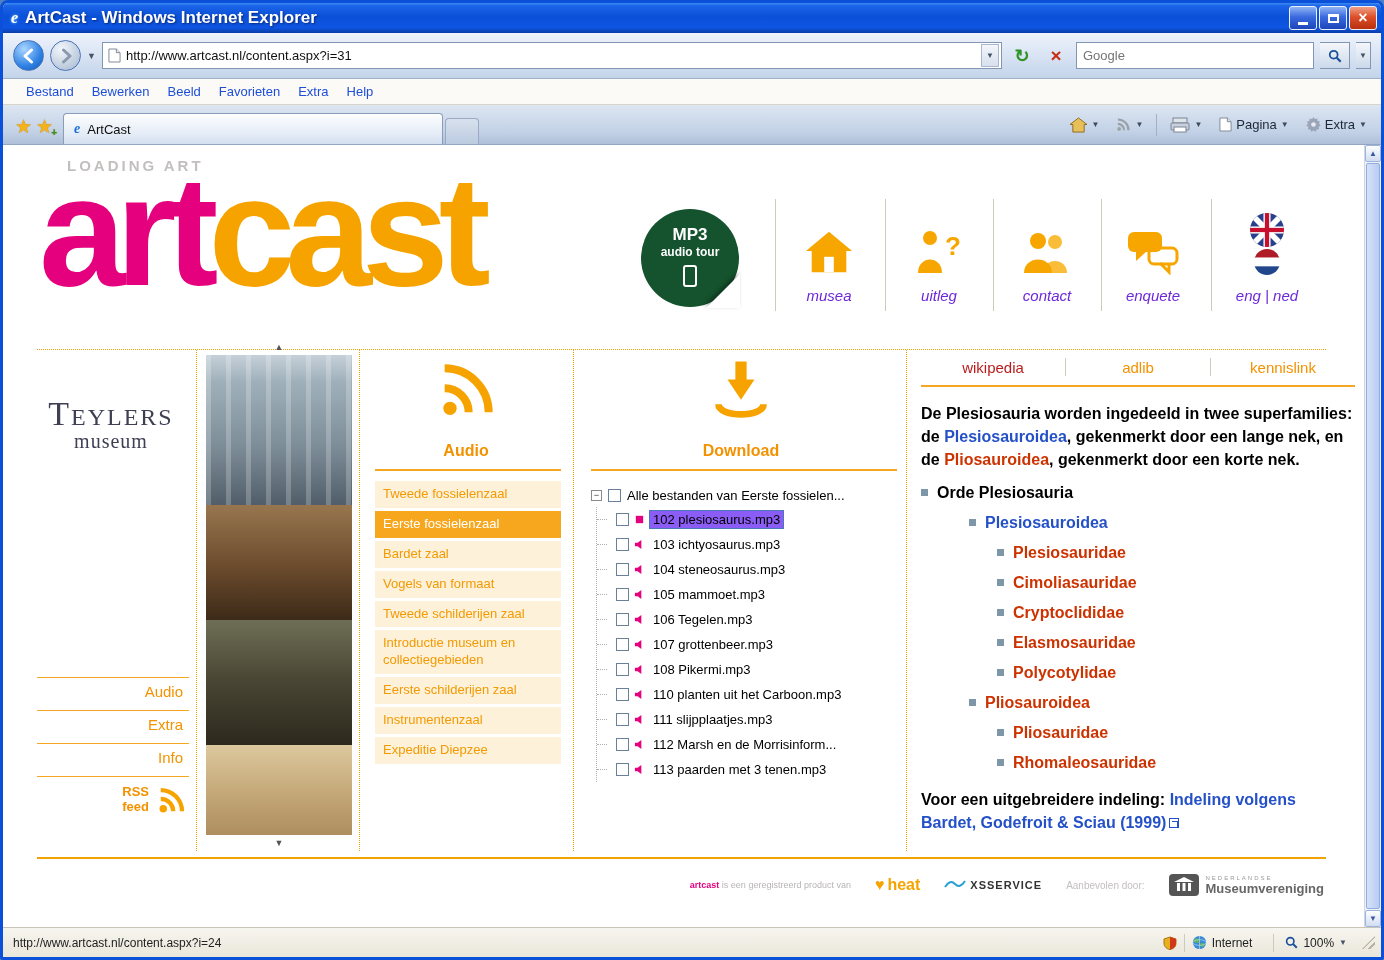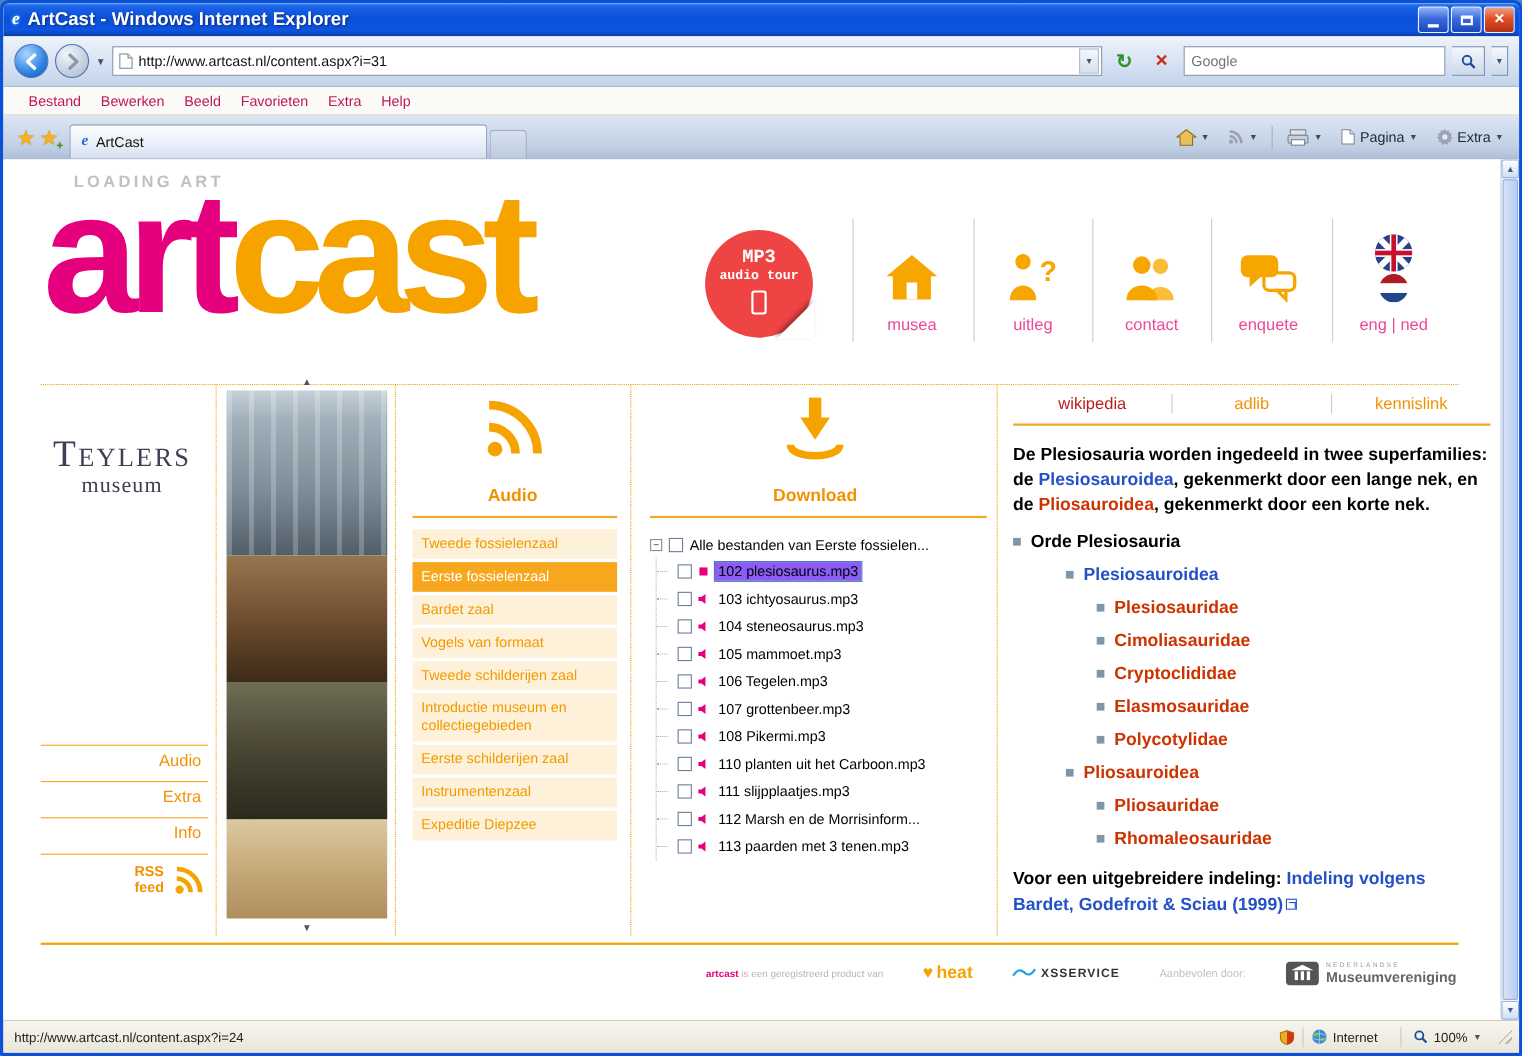--- a/index.html
+++ b/index.html
@@ -43,21 +43,21 @@
   .search-box { width:238px; height:27px; background:#fff; border:1px solid #8296b4; display:flex; align-items:center; padding:0 6px; }
   .search-box input { width:100%; border:0; outline:0; font-size:13px; color:#888; font-family:"Liberation Sans", sans-serif; }
   .search-btn { width:30px; height:27px; background:linear-gradient(180deg,#f4f7fb,#ccd9ea); border:1px solid #8296b4;
     border-left:0; display:flex; align-items:center; justify-content:center; cursor:pointer; }
   .search-caret { width:15px; height:27px; background:linear-gradient(180deg,#f4f7fb,#ccd9ea); border:1px solid #8296b4;
     border-left:0; display:flex; align-items:center; justify-content:center; font-size:8px; color:#44546a; cursor:pointer; }
 
   
   .menu-row { height:26px; flex:0 0 26px; background:#fbfaf7; display:flex; align-items:center; padding-left:14px;
     border-bottom:1px solid #d8d4c8; }
-  .menu-item { font-size:13px; color:#be185d; padding:4px 9px; cursor:pointer; }
+  .menu-item { font-size:13px; color:#1d4ed8; padding:4px 9px; cursor:pointer; }
 
   
   .tab-row { height:40px; flex:0 0 40px; background:linear-gradient(180deg,#dde6f2,#c2d1e6 70%,#aebfd8);
     display:flex; align-items:flex-end; padding:0 8px; position:relative; border-bottom:1px solid #93a6c2; }
   .fav-stars { display:flex; align-items:center; gap:4px; margin:0 10px 6px 4px; }
   .star { font-size:19px; color:#f5b21a; text-shadow:0 0 1px #a87400; cursor:pointer; position:relative; }
   .star .plus { position:absolute; right:-4px; bottom:0; font-size:10px; font-weight:bold; color:#2f9428; }
   .tab { width:380px; height:31px; background:linear-gradient(180deg,#fdfefe,#e3ebf6 70%,#d3dff0);
     border:1px solid #8a9cb8; border-bottom:0; border-radius:4px 4px 0 0; display:flex; align-items:center;
     gap:7px; padding:0 10px; cursor:pointer; }
@@ -82,32 +82,32 @@
     justify-content:center; cursor:pointer; }
   .sb-btn.up { top:0; } .sb-btn.down { bottom:0; }
   .sb-thumb { position:absolute; left:1px; right:1px; top:18px; bottom:18px; cursor:grab;
     background:linear-gradient(90deg,#d8e2f8,#b7ccf2); border:1px solid #93aede; border-radius:2px; }
 
   
   .loading-art { left:64px; top:12px; font-size:15px; font-weight:bold; letter-spacing:3px; color:#c3bfbf; }
   .logo { left:36px; top:12px; font-size:156px; font-weight:bold; letter-spacing:-10px; line-height:0.95; cursor:pointer; }
   .logo .art { color:#e5007d; }
   .logo .cast { color:#f6a300; }
-  .badge { left:638px; top:64px; width:98px; height:98px; border-radius:50%; background:#ef4444; color:#fff;
-    text-align:center; padding-top:16px;font-family:Liberation Mono, monospace; }
+  .badge { left:638px; top:64px; width:98px; height:98px; border-radius:50%; background:#14532d; color:#fff;
+    text-align:center; padding-top:16px; }
   .badge .b1 { font-size:17px; font-weight:bold; }
   .badge .b2 { font-size:12px; font-weight:bold; }
   .badge .phone { width:14px; height:22px; border:2px solid #fff; border-radius:3px; margin:6px auto 0; }
   .badge .curl { position:absolute; right:-1px; bottom:-1px; width:0; height:0;
     border-left:34px solid transparent; border-bottom:34px solid #fff; filter:drop-shadow(-2px -2px 2px rgba(0,0,0,.35)); }
 
   .nav-sep { top:54px; width:1px; height:112px; background:#cfcabe; }
   .nav-item { top:58px; width:100px; text-align:center; cursor:pointer; }
   .nav-icon-box { height:72px; display:flex; align-items:flex-end; justify-content:center; }
-  .nav-label { margin-top:12px; font-size:15px; color:#ec4899; }
+  .nav-label { margin-top:12px; font-size:15px; color:#6d28d9;font-style:italic; }
 
   .flagset { display:flex; flex-direction:column; align-items:center; gap:2px; }
 
   
   .rule-top { left:34px; right:38px; top:204px; border-top:1px dotted #f0a200; }
   .rule-bottom { left:34px; right:38px; top:712px; height:2px; background:#f0a200; }
   .vline { top:205px; height:501px; border-left:1px dotted #f0a200; }
 
   
   .teylers { left:30px; top:250px; width:156px; text-align:center; color:#3f3f54;
@@ -171,21 +171,21 @@
   .tax-row { display:flex; align-items:center; gap:9px; margin:12px 0; font-size:16px; font-weight:bold; }
   .tax-row.lvl1 { margin-left:48px; } .tax-row.lvl2 { margin-left:76px; }
   .bullet { width:7px; height:7px; background:#7d97a8; flex:0 0 7px; }
   .wiki-more { margin-top:16px; font-size:16px; font-weight:bold; color:#000; line-height:1.45; }
   .wiki-more .link { color:#2450c8; cursor:pointer; }
   .ext-icon { display:inline-block; width:10px; height:10px; border:1px solid #2450c8; margin-left:3px; position:relative; }
   .ext-icon::after { content:""; position:absolute; left:2px; top:2px; width:5px; height:5px; border-top:1px solid #2450c8; border-right:1px solid #2450c8; }
 
   
   .page-footer { left:0; right:40px; top:720px; height:40px; display:flex; align-items:center;
-    justify-content:flex-end; gap:36px; }
+    justify-content:flex-end; gap:24px; }
   .f-reg { font-size:9px; color:#b8b4b4; }
   .f-reg .f-art { color:#e5007d; font-weight:bold; }
   .f-heat { display:flex; align-items:center; gap:3px; color:#f6a300; font-weight:bold; font-size:16px; cursor:pointer; }
   .f-xs { display:flex; align-items:center; gap:4px; font-size:11px; font-weight:bold; color:#333;
     letter-spacing:1px; cursor:pointer; }
   .f-rec { font-size:10px; color:#c3bfbf; }
   .f-mv { display:flex; align-items:center; gap:7px; cursor:pointer; }
   .mv-text .mv-top { font-size:6px; letter-spacing:2px; color:#9a9a9a; }
   .mv-text .mv-name { font-size:13px; font-weight:bold; color:#666; }
 

